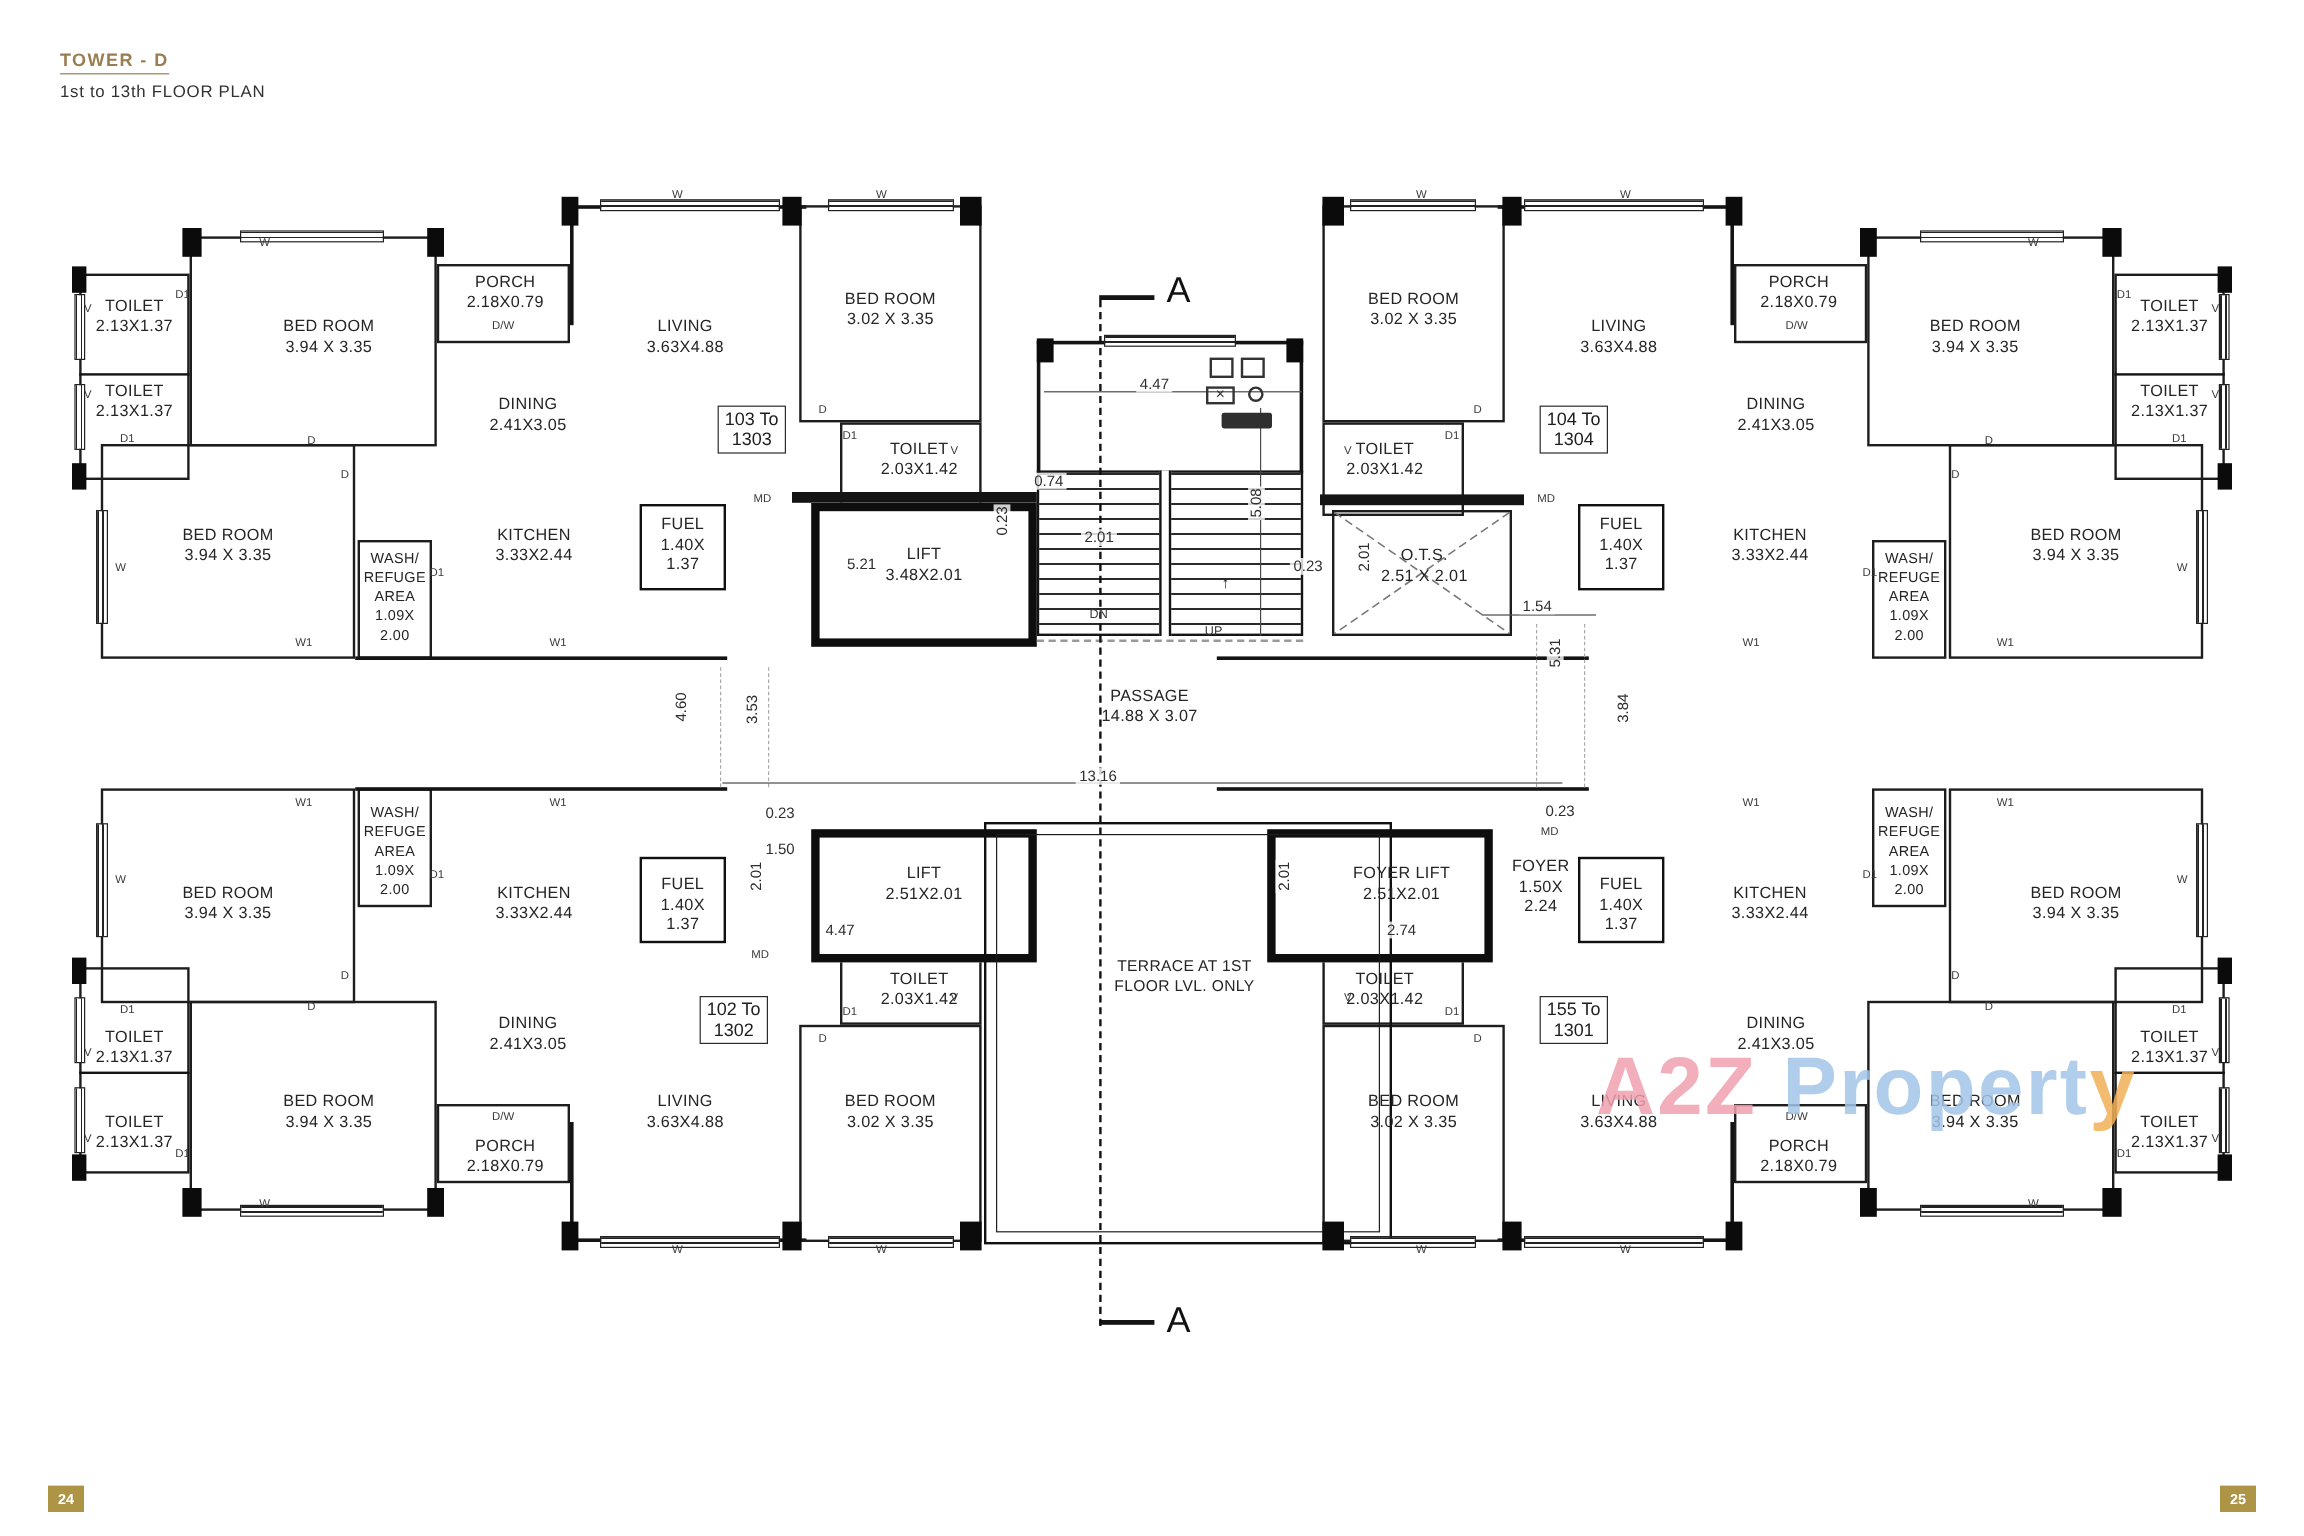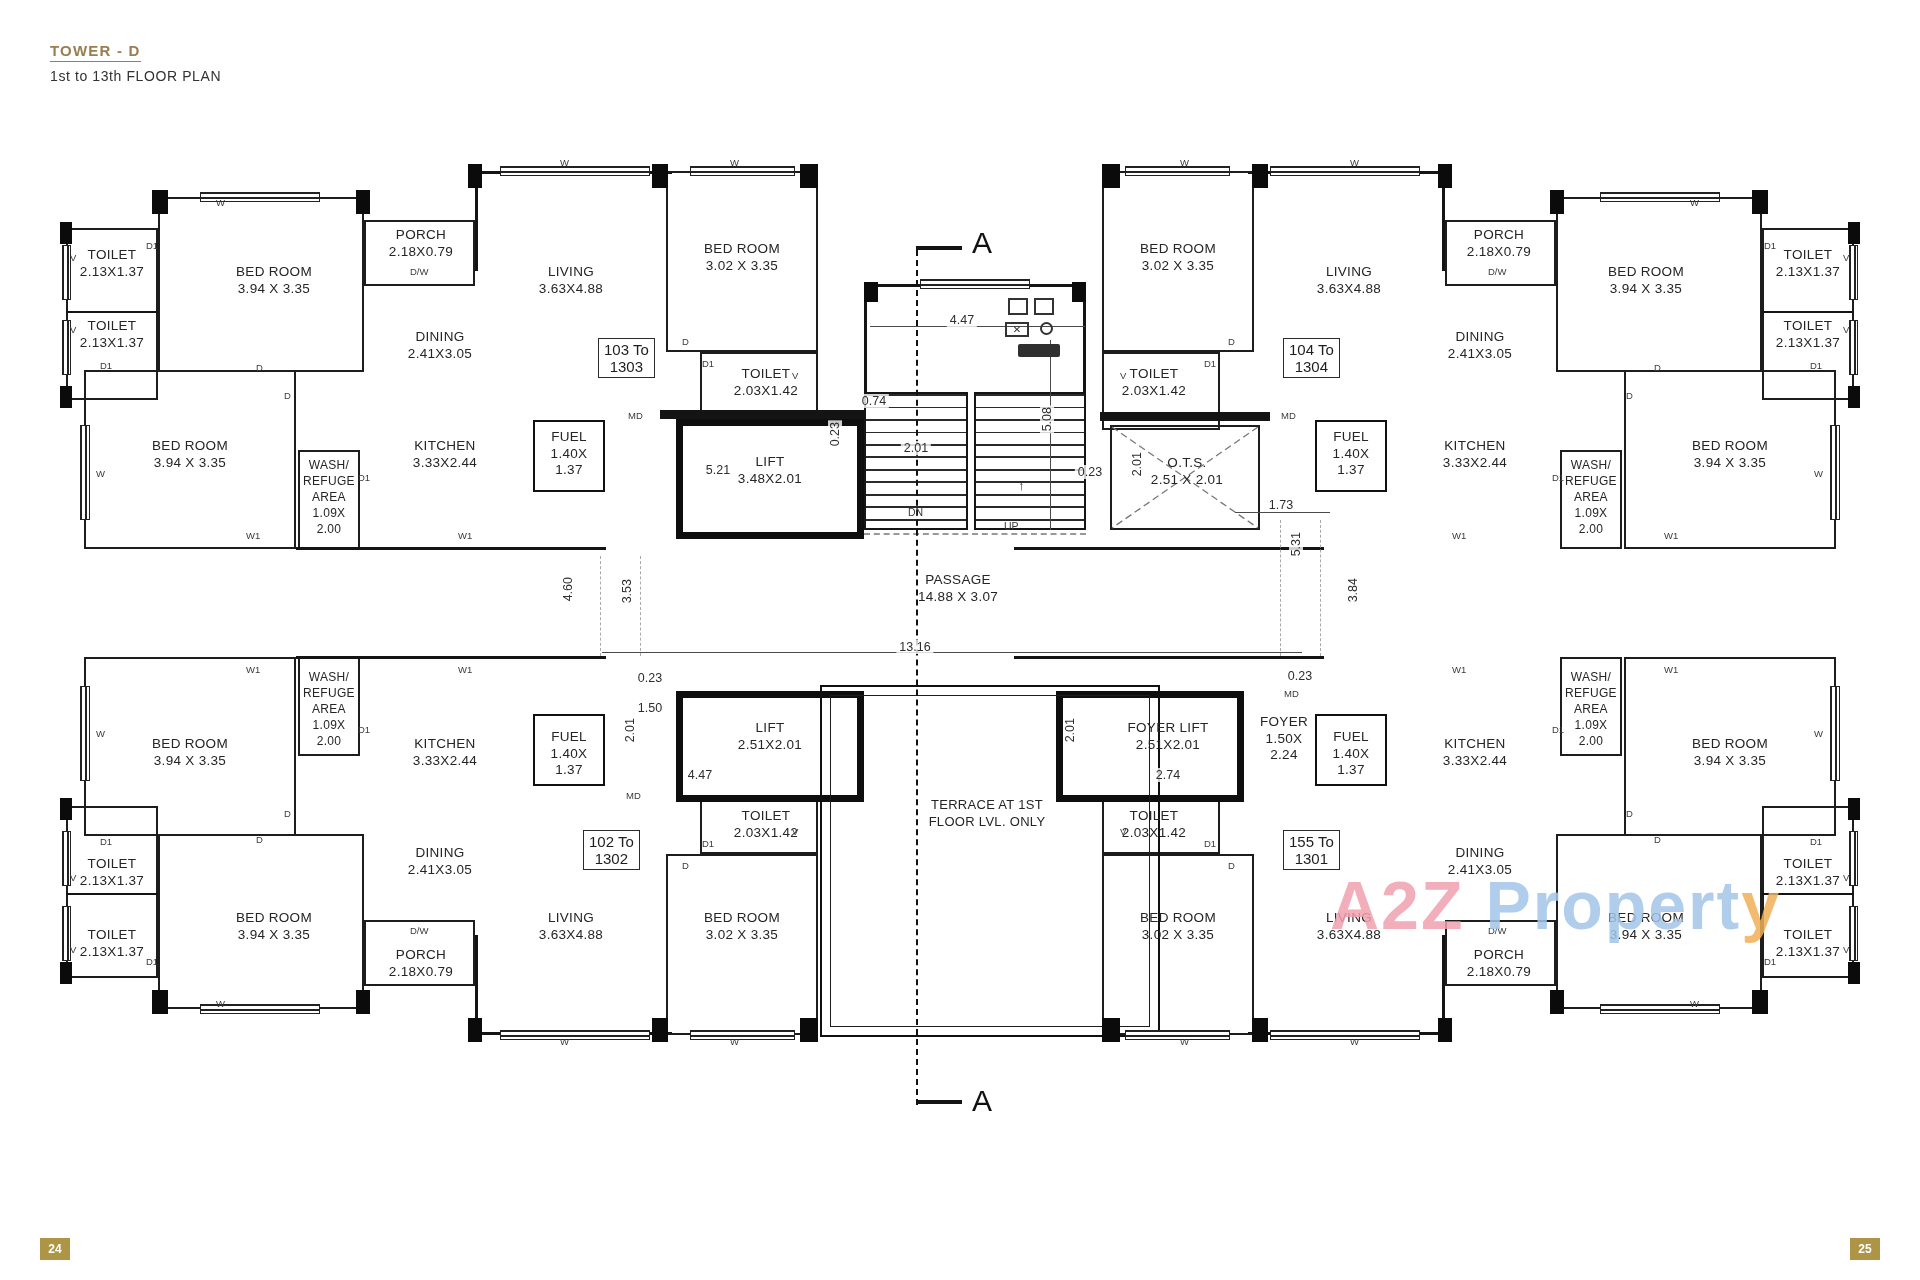--- a/index.html
+++ b/index.html
@@ -451,21 +451,21 @@
   <div class="dim" style="left:962px;top:313px">4.47</div>
   <div class="dim" style="left:874px;top:394px">0.74</div>
   <div class="dimv" style="left:828px;top:420px">0.23</div>
   <div class="dim" style="left:916px;top:441px">2.01</div>
   <div class="dim" style="left:718px;top:463px">5.21</div>
   <div class="dline" style="left:1050px;top:340px;width:1px;height:190px"></div>
   <div class="dimv" style="left:1040px;top:405px">5.08</div>
   <div class="dim" style="left:1090px;top:465px">0.23</div>
   <div class="dimv" style="left:1130px;top:450px">2.01</div>
   <div class="dline" style="left:1235px;top:512px;width:95px;height:1px"></div>
-  <div class="dim" style="left:1281px;top:498px">1.73</div>
+  <div class="dim" style="left:1281px;top:498px">1.54</div>
   <div class="dimv" style="left:1289px;top:530px">5.31</div>
   <div class="dimv" style="left:1346px;top:576px">3.84</div>
   <div class="dimv" style="left:561px;top:575px">4.60</div>
   <div class="dimv" style="left:620px;top:577px">3.53</div>
   <div class="dim" style="left:650px;top:671px">0.23</div>
   <div class="dim" style="left:650px;top:701px">1.50</div>
   <div class="dimv" style="left:623px;top:716px">2.01</div>
   <div class="dline" style="left:602px;top:652px;width:700px;height:1px"></div>
   <div class="dim" style="left:915px;top:640px">13.16</div>
   <div class="dim" style="left:700px;top:768px">4.47</div>

